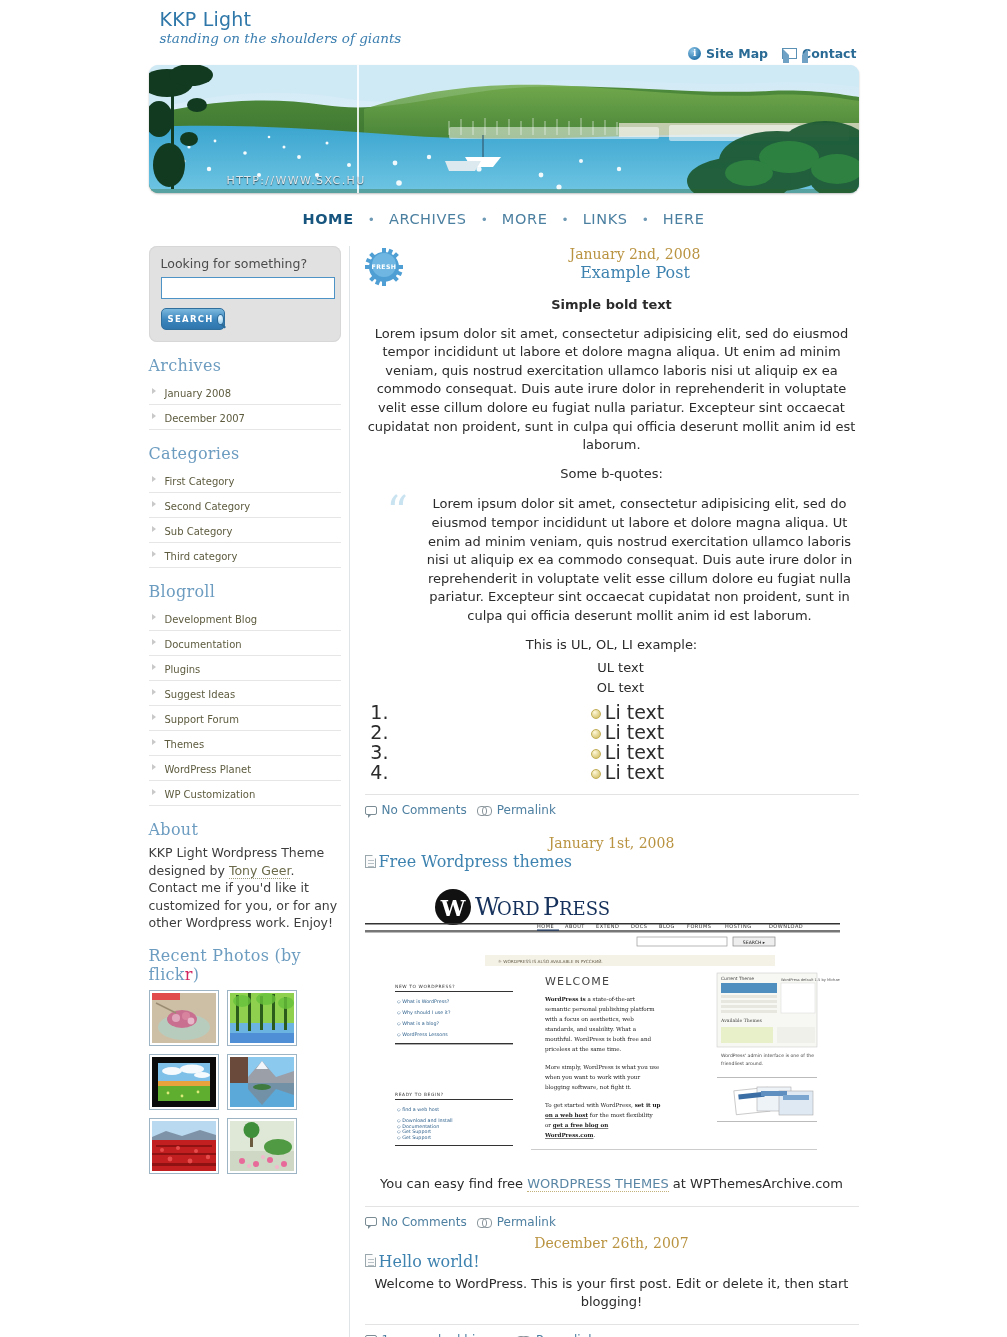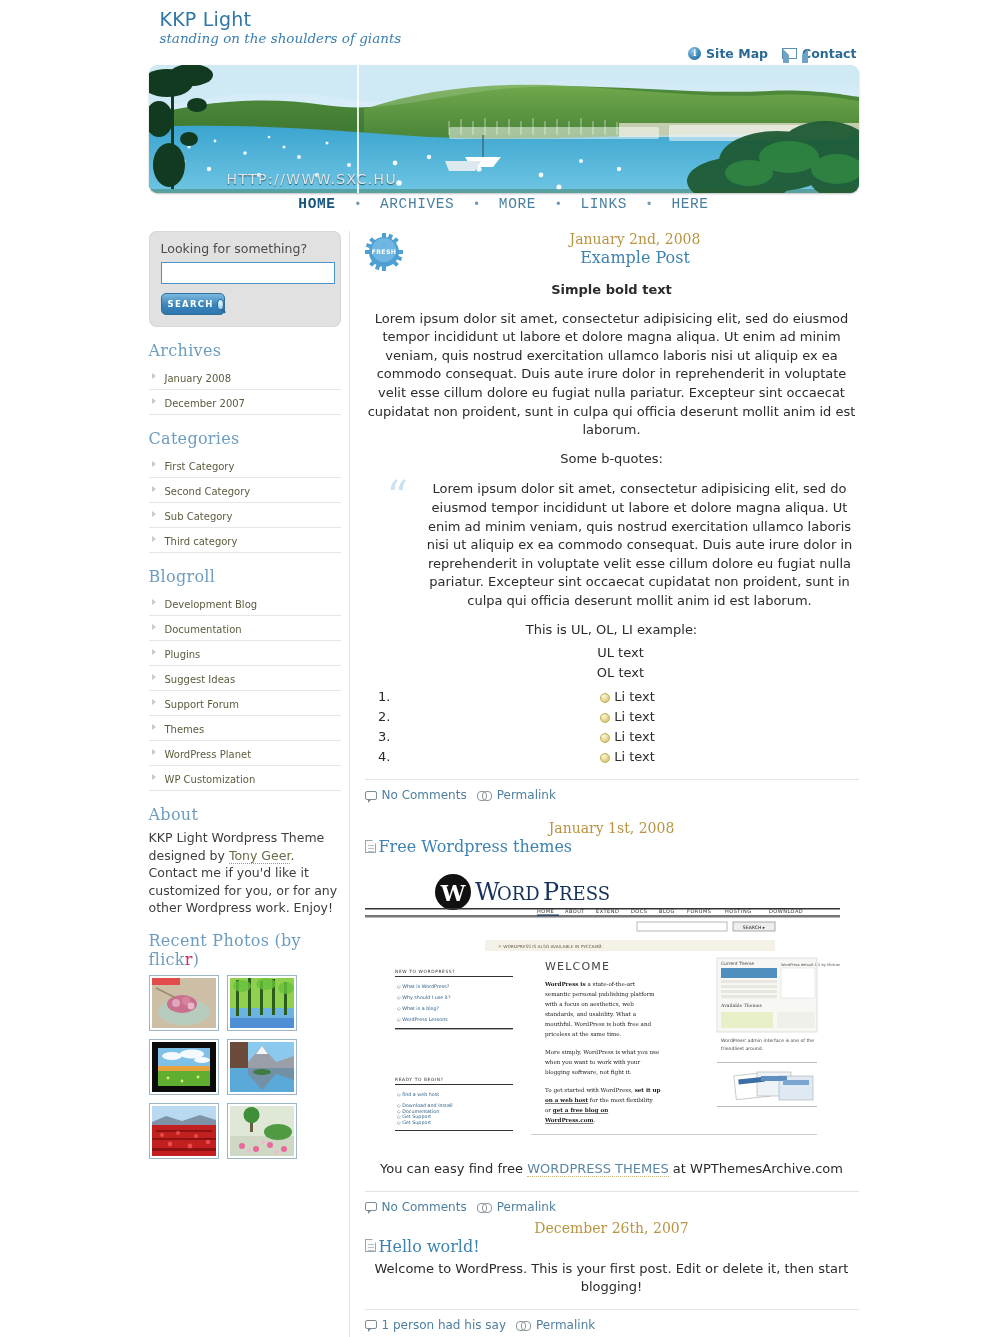--- a/index.html
+++ b/index.html
@@ -43,31 +43,30 @@
 
   
   .banner {
     width: 710px; height: 128px; margin: 0 auto; border-radius: 9px;
     overflow: hidden; position: relative;
     box-shadow: 0 1px 2px rgba(0,0,0,.25);
   }
   .banner svg { display: block; width: 710px; height: 128px; }
   .banner .wm {
     position: absolute; left: 78px; bottom: 6px; color: #dfe9ef;
-    font-size: 14px; letter-spacing: 1.4px; font-family: "DejaVu Sans", sans-serif;
+    font-size: 11px; letter-spacing: 1.4px; font-family: "DejaVu Sans", sans-serif;
     text-shadow: 0 1px 1px rgba(0,0,0,.6);
   }
   .banner .seam { position: absolute; left: 208px; top: 0; width: 2px; height: 128px;
                   background: rgba(255,255,255,.85); }
 
   
   .nav {
-    width: 710px; margin: 2px auto 0; text-align: center;
+    width: 710px; margin: 16px auto 0; text-align: center;
     padding-bottom: 10px;
-    font-family: Liberation Mono, monospace;
   }
   .nav a {
     color: #4b7fa0; text-decoration: none; font-size: 14.5px; letter-spacing: .6px;
   }
   .nav a.active { color: #17557f; font-weight: bold; }
   .nav .sep { color: #6f9ab5; font-size: 12px; margin: 0 9px; }
 
   
   .wrap { width: 710px; margin: 8px auto 0; display: flex; align-items: stretch; }
   .sidebar { width: 200px; flex: 0 0 200px; padding-right: 8px; }
@@ -162,21 +161,21 @@
   }
   blockquote .q {
     position: absolute; left: 0; top: -4px; font-size: 42px; color: #c9e3f1;
     font-family: "DejaVu Serif", "Liberation Serif", serif; line-height: 1;
   }
 
   .demo-ul, .demo-ol { margin: 4px 0 0 0; padding: 0 0 0 18px; }
   .demo-ul { list-style: none; }
   .demo-ul li { font-size: 13px; color: #2b2b2b; line-height: 20px; }
   .demo-ol { list-style: decimal; padding-left: 30px; }
-  .demo-ol li { font-size: 13px; color: #2b2b2b; line-height: 20px; padding-left: 2px; }
+  .demo-ol li { font-size: 19px; color: #2b2b2b; line-height: 20px; padding-left: 2px; }
   .demo-ol li span.lbl { margin-left: 3px; }
   .demo-ol li:before {
     content: ""; display: inline-block; width: 8px; height: 8px; border-radius: 50%;
     background: radial-gradient(circle at 35% 30%, #fdf6d8, #d9c873 75%);
     border: 1px solid #c2ae57; vertical-align: middle; margin-right: 1px;
   }
 
   .meta {
     border-top: 1px solid #e3e3e3; margin-top: 12px; padding-top: 8px;
     display: flex; align-items: center; gap: 10px;

